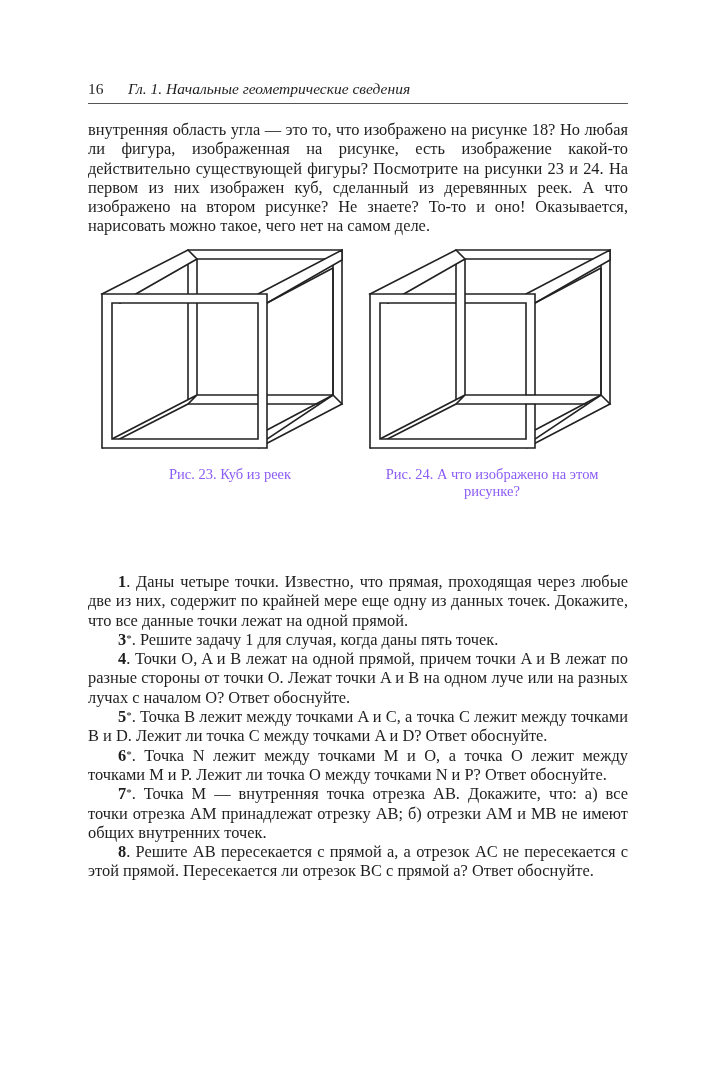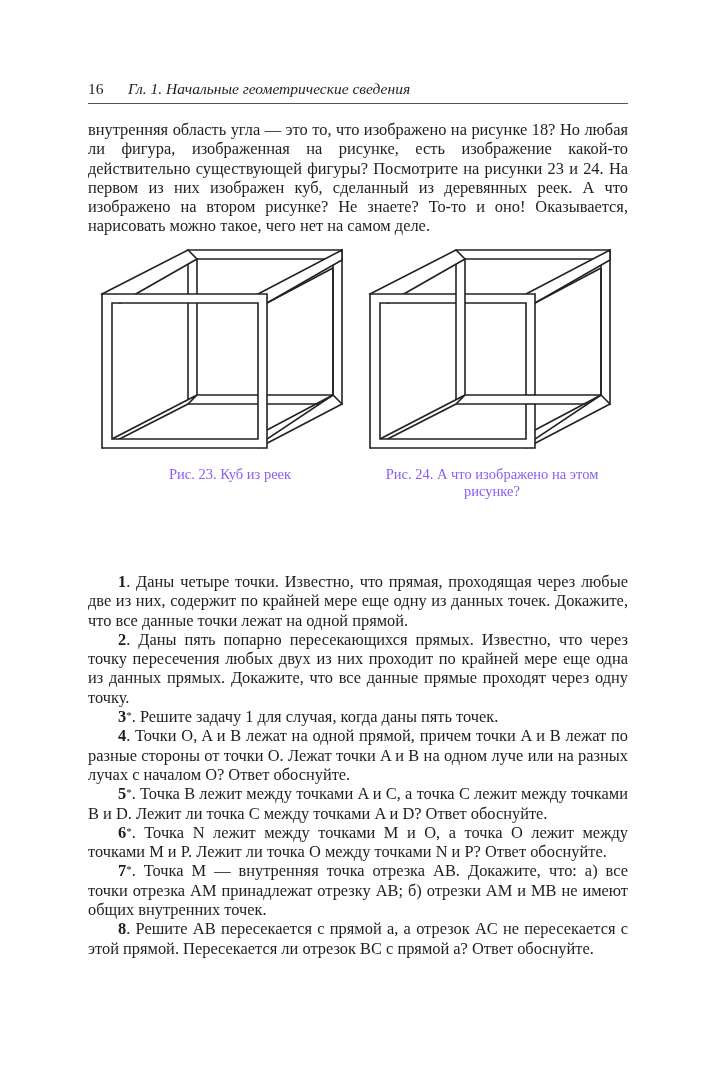--- a/index.html
+++ b/index.html
@@ -117,21 +117,20 @@
       </g>
     </g>
   </svg>
 
   <div class="caption cap1">Рис. 23. Куб из реек</div>
   <div class="caption cap2">Рис. 24. А что изображено на этом рисунке?</div>
 
 
   <div class="text-block problems">
     <p><span class="num">1</span>. <span>Даны четыре точки. Известно, что прямая, проходящая через любые две из них, содержит по крайней мере еще одну из данных точек. Докажите, что все данные точки лежат на одной прямой.</span></p>
-    <p><span class="num">2</span>. <span>Даны пять попарно пересекающихся прямых. Известно, что через точку пересечения любых двух из них проходит по крайней мере еще одна из данных прямых. Докажите, что все данные прямые проходят через одну точку.</span></p>
     <p><span class="num">3</span><span class="star">*</span>. <span>Решите задачу 1 для случая, когда даны пять точек.</span></p>
     <p><span class="num">4</span>. <span>Точки O, A и B лежат на одной прямой, причем точки A и B лежат по разные стороны от точки O. Лежат точки A и B на одном луче или на разных лучах с началом O? Ответ обоснуйте.</span></p>
     <p><span class="num">5</span><span class="star">*</span>. <span>Точка B лежит между точками A и C, а точка C лежит между точками B и D. Лежит ли точка C между точками A и D? Ответ обоснуйте.</span></p>
     <p><span class="num">6</span><span class="star">*</span>. <span>Точка N лежит между точками M и O, а точка O лежит между точками M и P. Лежит ли точка O между точками N и P? Ответ обоснуйте.</span></p>
     <p><span class="num">7</span><span class="star">*</span>. <span>Точка M — внутренняя точка отрезка AB. Докажите, что: а) все точки отрезка AM принадлежат отрезку AB; б) отрезки AM и MB не имеют общих внутренних точек.</span></p>
     <p><span class="num">8</span>. <span>Решите AB пересекается с прямой a, а отрезок AC не пересекается с этой прямой. Пересекается ли отрезок BC с прямой a? Ответ обоснуйте.</span></p>
   </div>
 
 </div>
 

